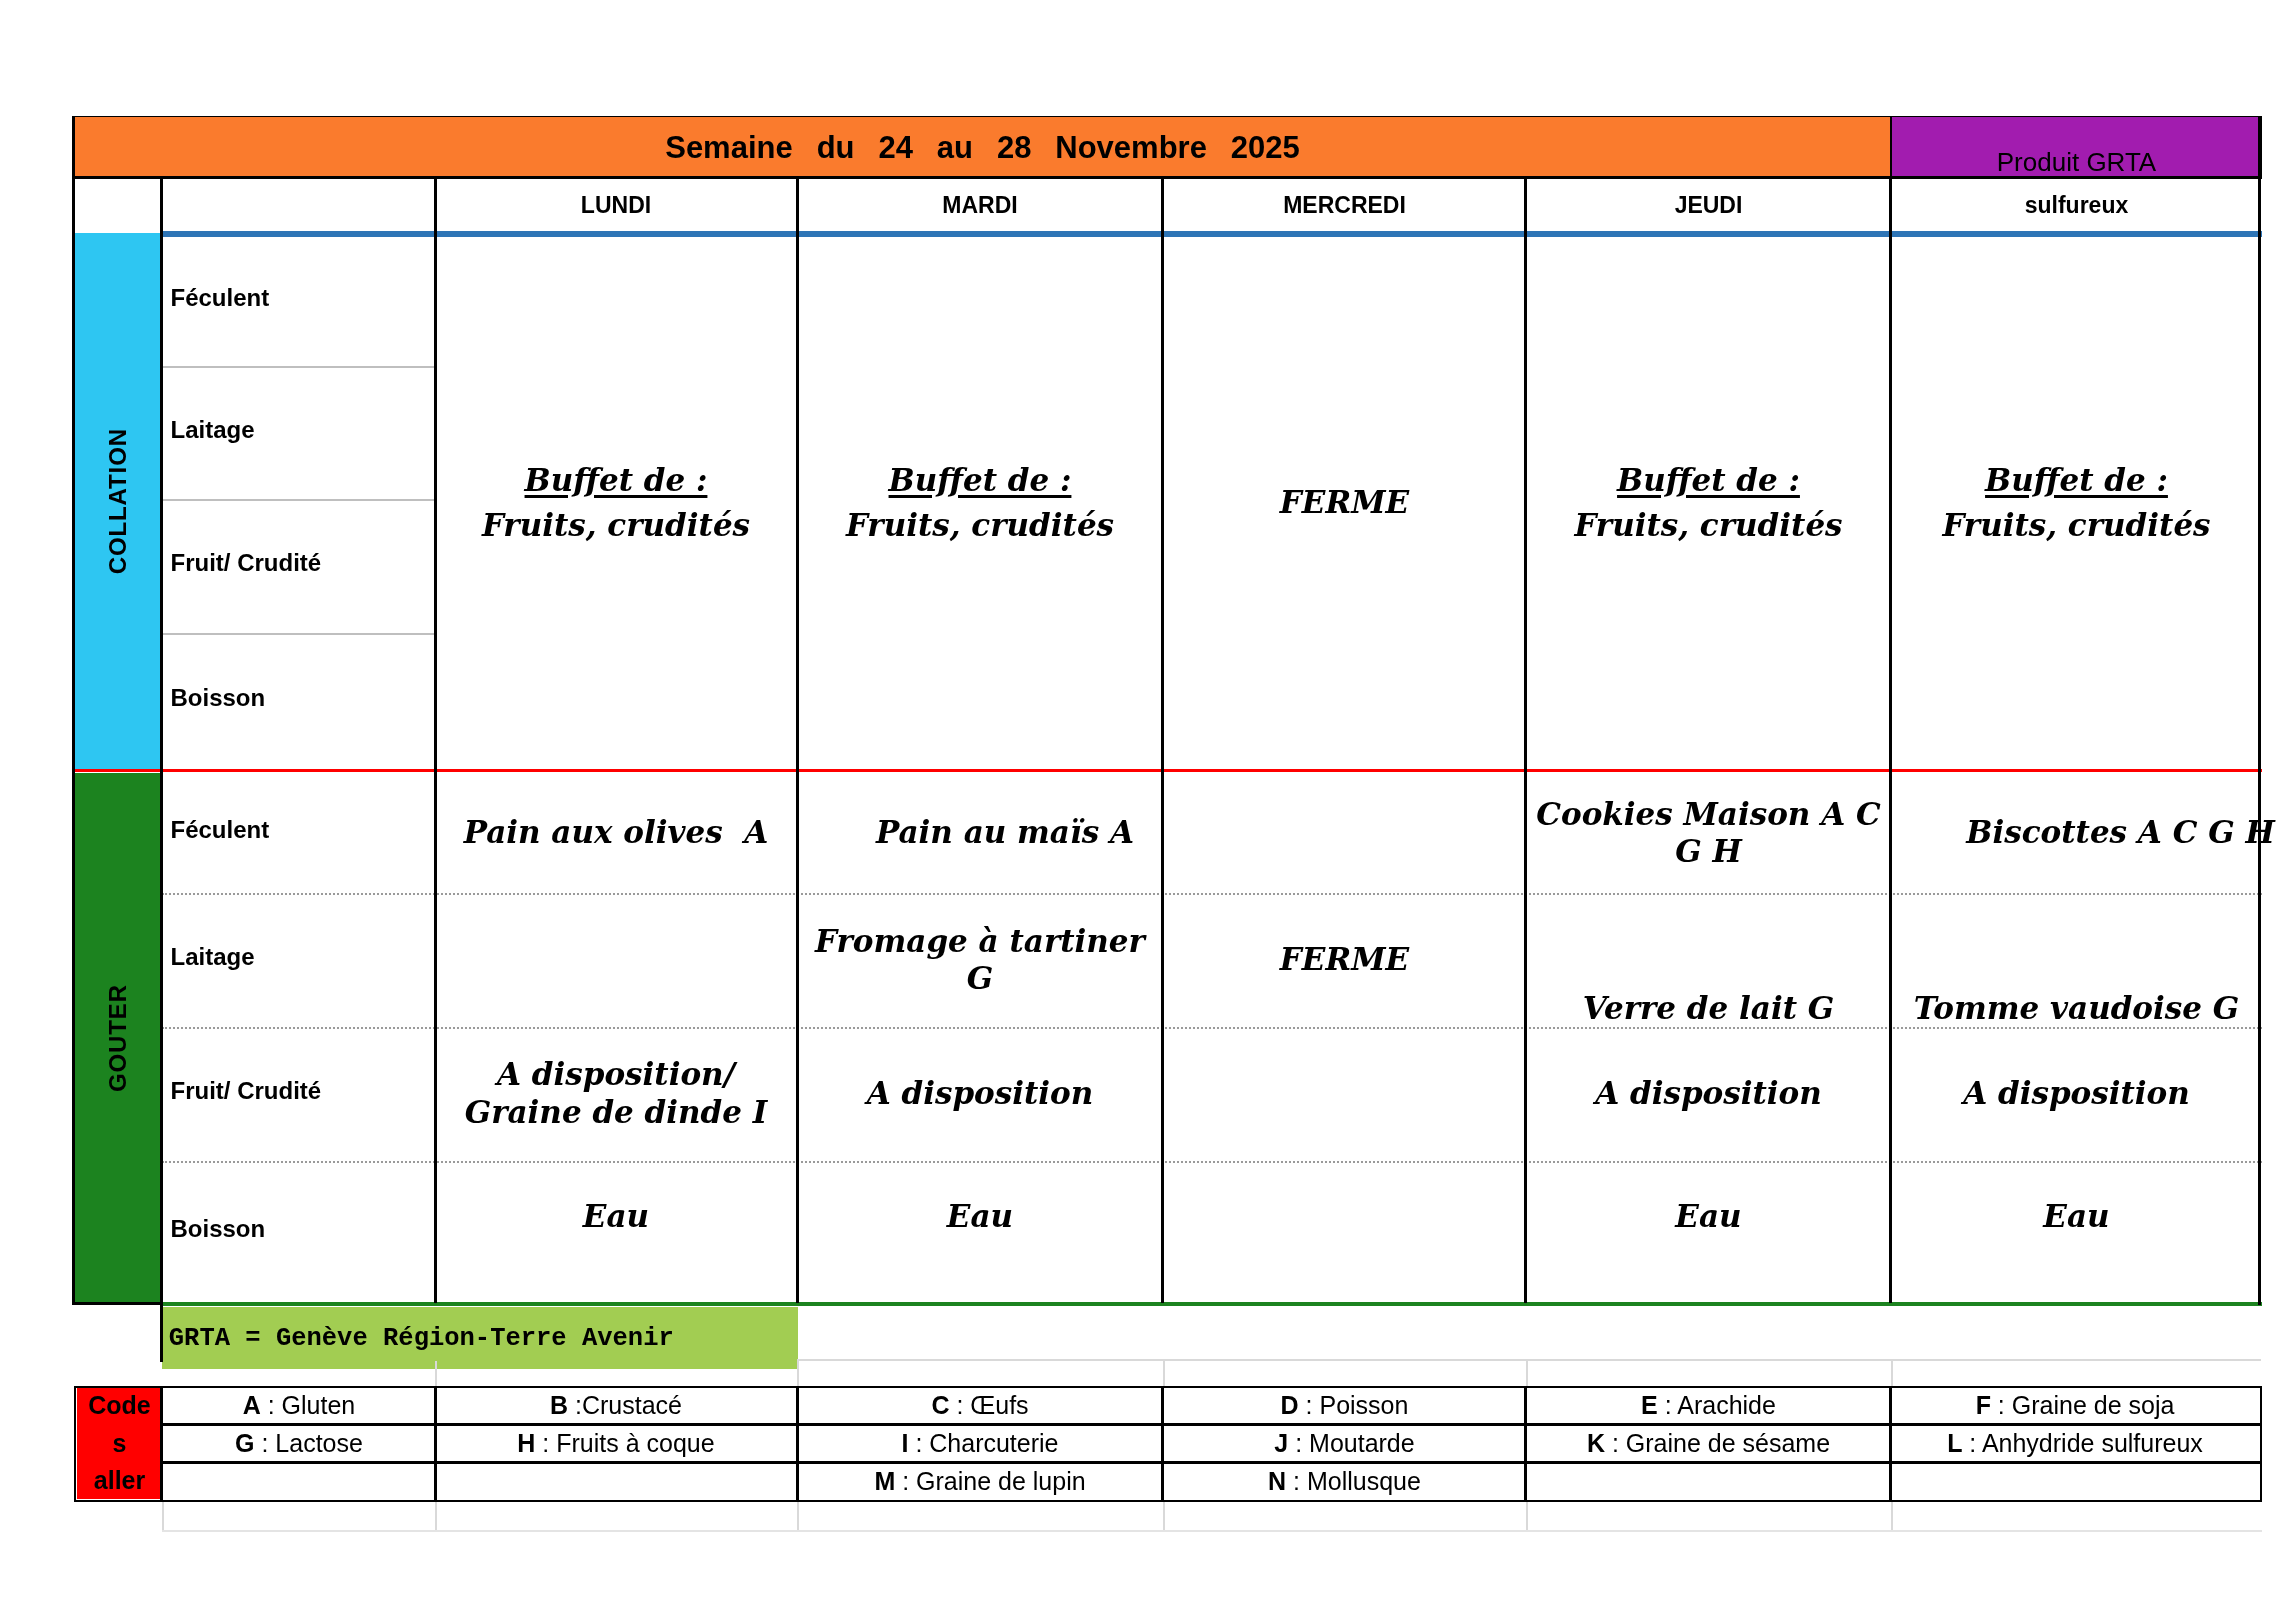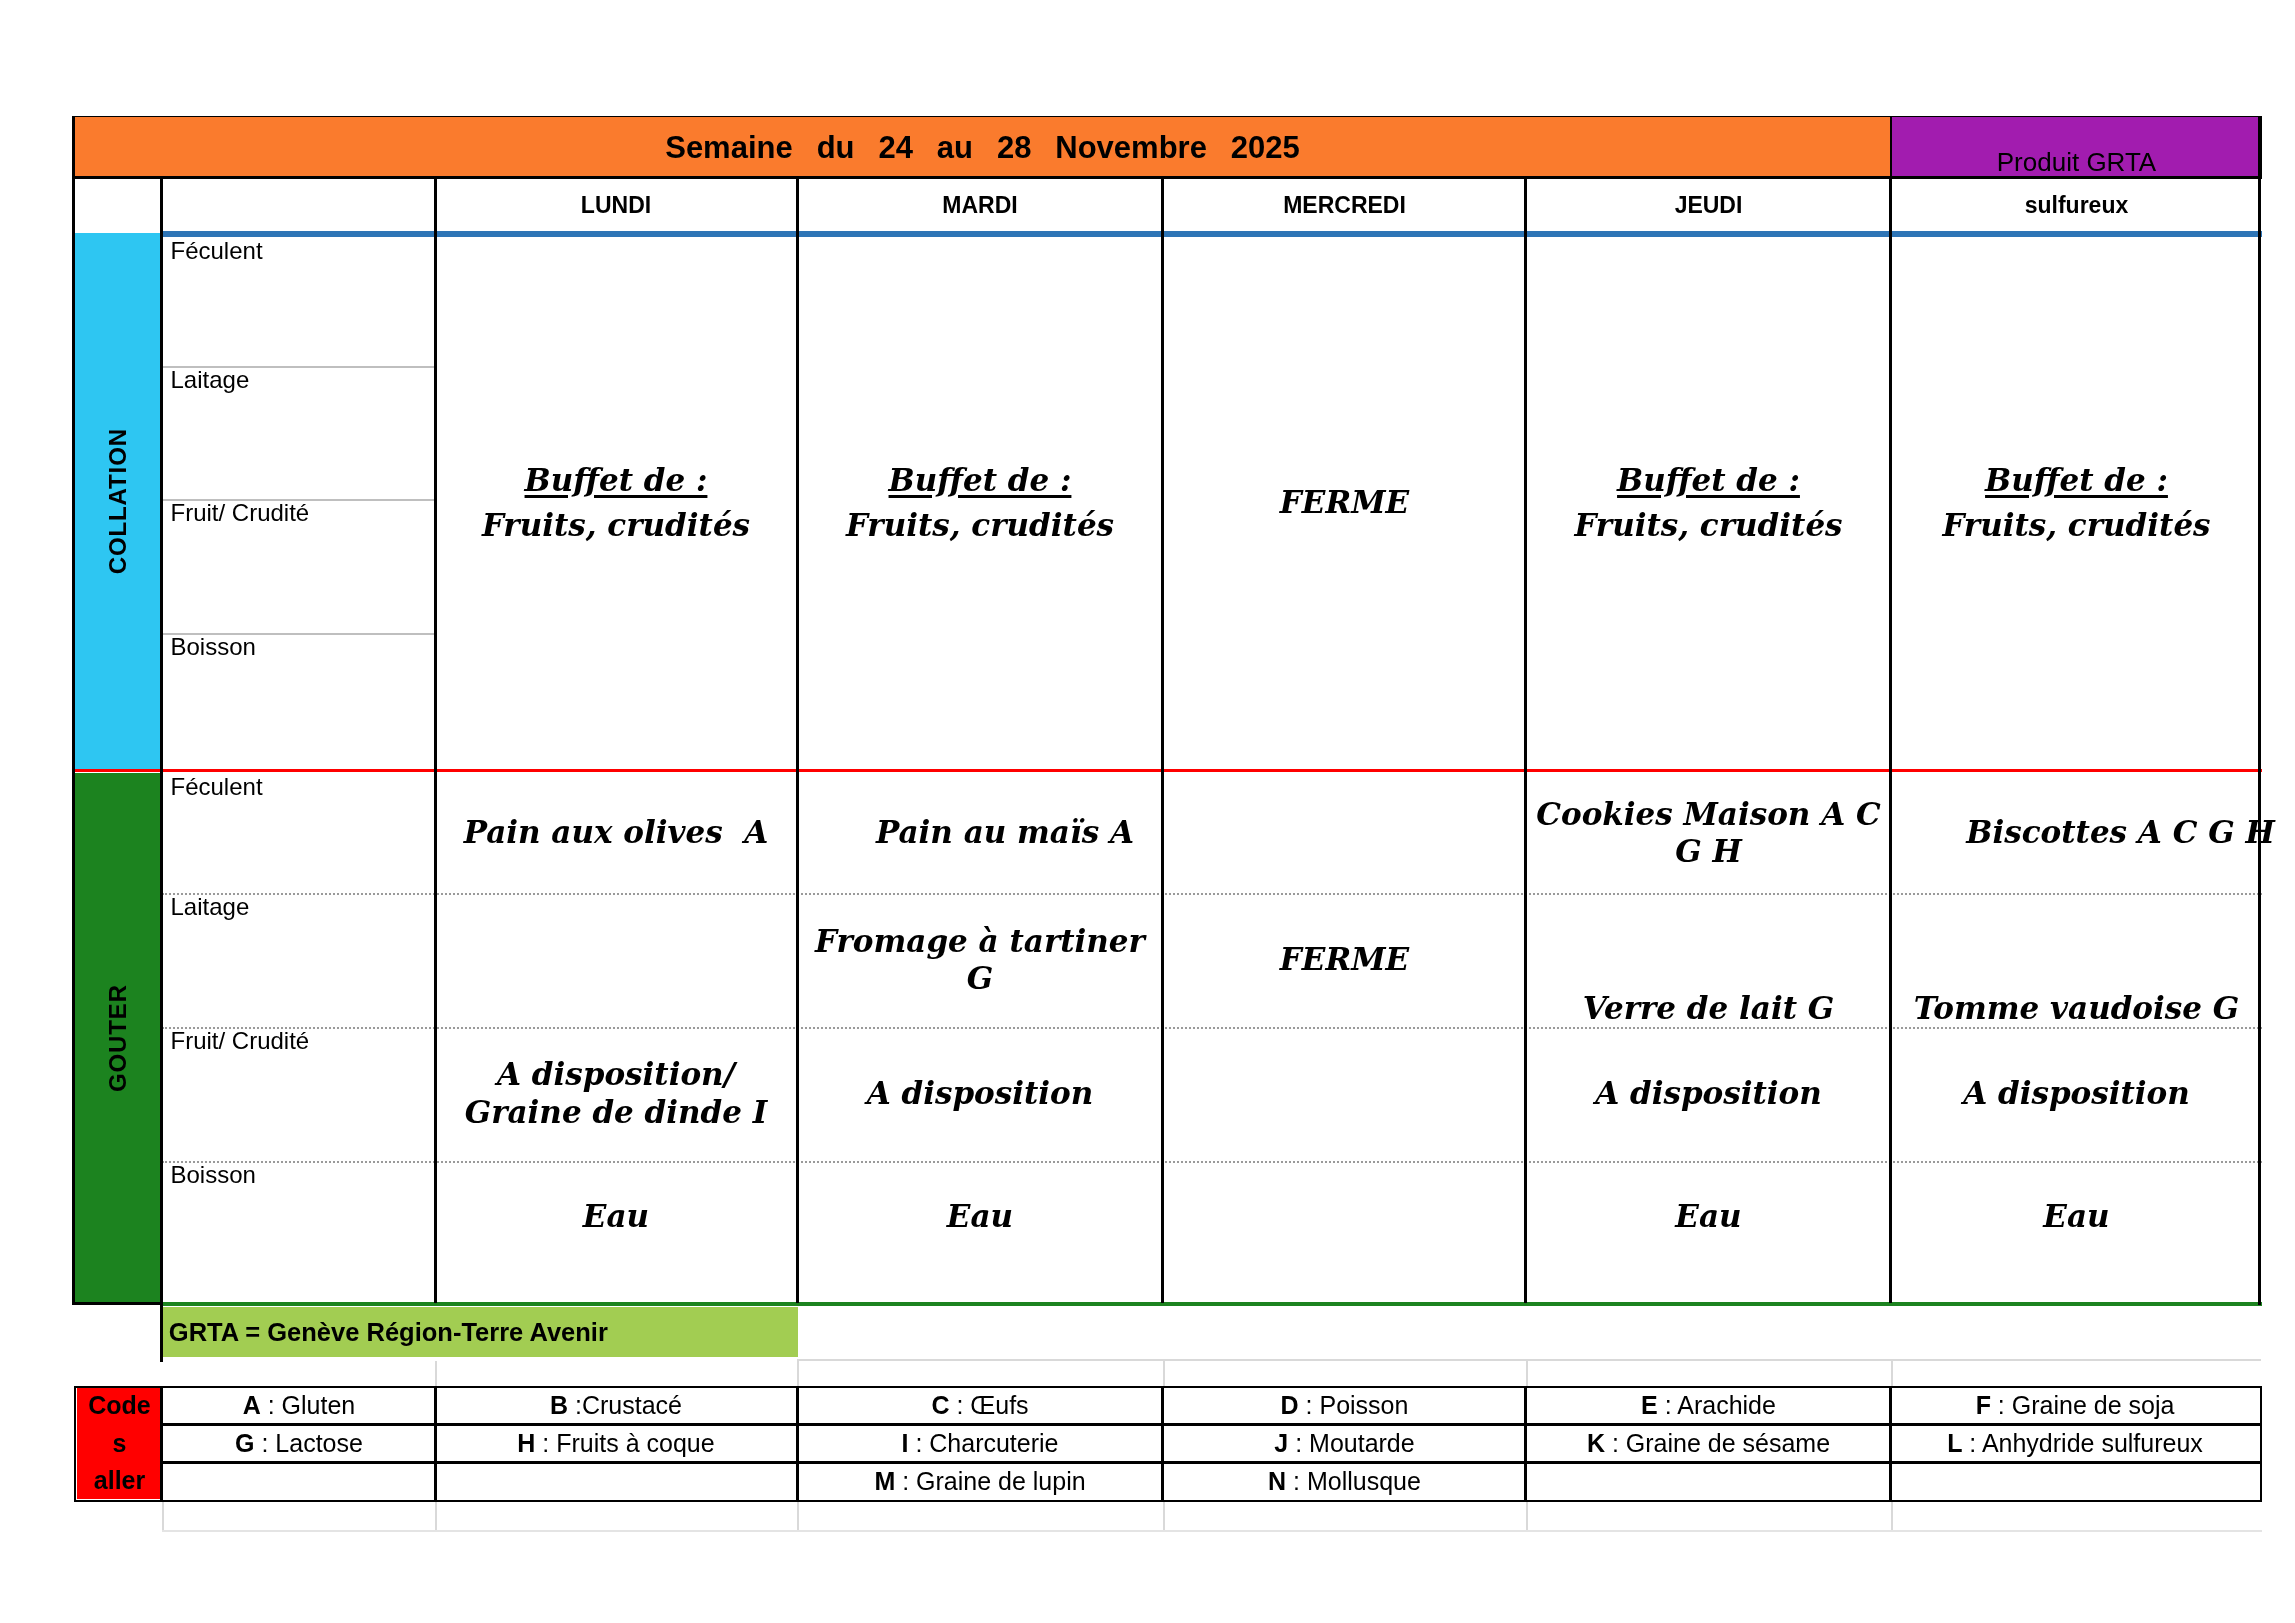--- a/index.html
+++ b/index.html
@@ -11,21 +11,21 @@
   .flexc{display:flex;align-items:center;justify-content:center;text-align:center;}
   .flexcol{display:flex;flex-direction:column;align-items:center;justify-content:center;text-align:center;}
 
   .orange-bar{background:#FA7B2D;border:1.7px solid #000;font-weight:bold;font-size:31px;word-spacing:15.3px;}
   .grta-box{background:#a21caf;border:1.7px solid #000;font-weight:normal;font-size:26px;align-items:flex-end;}
   .day-hdr{font-weight:bold;font-size:23px;}
   .band{display:flex;align-items:center;justify-content:center;}
   .band span{writing-mode:vertical-rl;transform:rotate(180deg);font-weight:bold;font-size:24px;letter-spacing:0.9px;}
   .band-collation{background:#2EC6F2;}
   .band-gouter{background:#1C831F;}
-  .rowlabel{display:flex;align-items:flex-start;padding:0 0 5.1px 8.5px;font-weight:normal;font-size:24px;}
+  .rowlabel{display:flex;align-items:center;padding:0 0 5.1px 8.5px;font-weight:bold;font-size:24px;}
   .script{font-family:"DejaVu Serif",serif;font-style:italic;font-weight:bold;font-size:31px;
           line-height:1.2;white-space:pre-wrap;}
   .underline{text-decoration:underline;text-underline-offset:4.3px;}
   .thingray{position:absolute;height:1.7px;background:#BFBFBF;}
   .dotted{position:absolute;border-top:2.6px dotted #9a9a9a;height:0;}
   .faint{position:absolute;background:#d9d9d9;}
   .grta-note{background:#A2CD52;display:flex;align-items:center;padding-left:6.8px;
              font-weight:bold;font-size:25.5px;}
   .legend-cell{display:flex;align-items:center;justify-content:center;font-size:25px;white-space:pre;}
   .legend-cell b{font-weight:bold;}
@@ -144,21 +144,21 @@
   <div class="abs flexc script" style="left:1891px;top:1027px;width:371px;height:133px;"><span>A disposition</span></div>
 
   <div class="abs flexc script" style="left:435px;top:1161px;width:362px;height:111px;"><span>Eau</span></div>
   <div class="abs flexc script" style="left:797px;top:1161px;width:366px;height:111px;"><span>Eau</span></div>
   <div class="abs flexc script" style="left:1526px;top:1161px;width:365px;height:111px;"><span>Eau</span></div>
   <div class="abs flexc script" style="left:1891px;top:1161px;width:371px;height:111px;"><span>Eau</span></div>
 
   <div class="abs" style="left:162px;top:1302px;width:2100px;height:4.3px;background:#1C831F;"></div>
   <div class="abs" style="left:72px;top:1302px;width:89px;height:3.4px;background:#000;"></div>
 
-  <div class="abs grta-note" style="left:162px;top:1307px;width:636px;height:50px;">
+  <div class="abs grta-note" style="left:162px;top:1307px;width:636px;height:62px;font-family:Liberation Mono, monospace;">
     <span>GRTA = Genève Région-Terre Avenir</span>
   </div>
 
   <div class="faint" style="left:797px;top:1359px;width:1464px;height:1.7px;"></div>
   <div class="faint" style="left:435px;top:1361px;width:1.7px;height:25px;"></div>
   <div class="faint" style="left:797px;top:1361px;width:1.7px;height:25px;"></div>
   <div class="faint" style="left:1163px;top:1361px;width:1.7px;height:25px;"></div>
   <div class="faint" style="left:1526px;top:1361px;width:1.7px;height:25px;"></div>
   <div class="faint" style="left:1891px;top:1361px;width:1.7px;height:25px;"></div>
   <div class="faint" style="left:162px;top:1501px;width:1.7px;height:31px;"></div>

